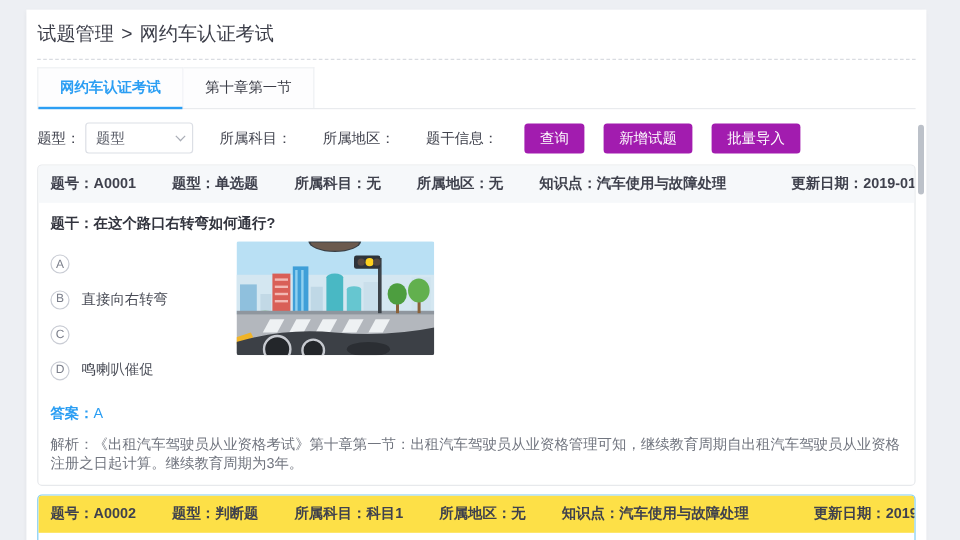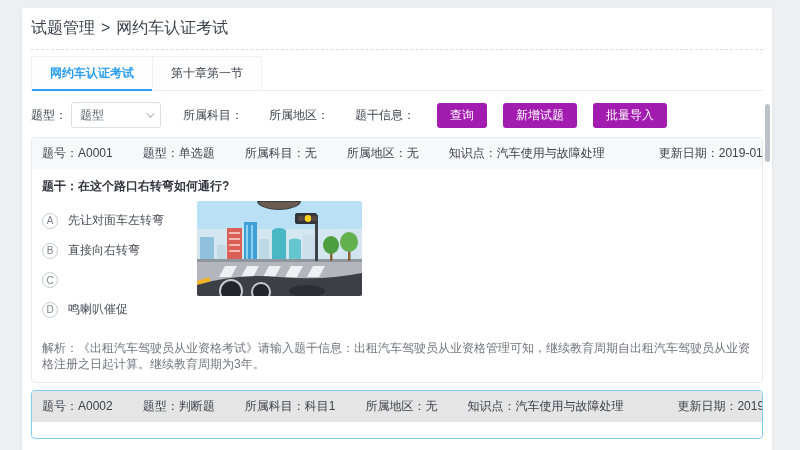--- a/index.html
+++ b/index.html
@@ -91,23 +91,23 @@
     border-radius: 4px;
     margin-bottom: 7px;
     background: #fff;
     overflow: hidden;
   }
   .card.selected { border-color: #7fcdf6; }
   .card-header {
     display: flex; align-items: center;
     background: #f6f8fa;
     padding: 7px 10px;
-    font-size: 12px; color: #3f414d;
-  }
-  .card.selected .card-header { background: #e5e5e5; }
+    font-size: 12px; color: #3f414d; font-weight: bold;
+  }
+  .card.selected .card-header { background: #fde047; }
   .meta-item { margin-right: 30px; white-space: nowrap; }
   .meta-right { margin-left: auto; display: flex; }
   .meta-right .meta-item { margin-right: 0; margin-left: 24px; }
   .card-body { padding: 9px 10px 10px 10px; }
   .stem { color: #32343e; font-weight: bold; line-height: 17px; }
   .qrow { display: flex; margin-top: 6px; }
   .options { width: 155px; flex: 0 0 155px; padding-top: 2px; }
   .option { display: flex; align-items: center; margin: 9px 0 13px 0; }
   .opt-letter {
     width: 16px; height: 16px; flex: 0 0 16px;
@@ -175,21 +175,20 @@
         <span class="meta-item"><span>更新日期：</span><span>2019-01-26</span></span>
 
       </span>
     </div>
     <div class="card-body">
       <div class="stem"><span>题干：</span><span>在这个路口右转弯如何通行?</span></div>
       <div class="qrow">
         <div class="options">
           <div class="option">
             <span class="opt-letter">A</span>
-            <span class="opt-text">先让对面车左转弯</span>
           </div>
           <div class="option">
             <span class="opt-letter">B</span>
             <span class="opt-text">直接向右转弯</span>
           </div>
           <div class="option">
             <span class="opt-letter">C</span>
           </div>
           <div class="option">
             <span class="opt-letter">D</span>
@@ -242,22 +241,25 @@
             </g>
             <path d="M60 0 a22 9 0 0 0 44 0 z" fill="#3a3f45"></path>
             <path d="M62 1 a20 7 0 0 0 40 0 z" fill="#6b5a4e"></path>
             <path d="M0 84 Q40 72 82 76 Q125 80 165 72 L165 95 L0 95 Z" fill="#3c4046"></path>
             <circle cx="34" cy="90" r="11" fill="#23262a" stroke="#c7cad0" stroke-width="2"></circle>
             <circle cx="64" cy="91" r="9" fill="#23262a" stroke="#c7cad0" stroke-width="2"></circle>
             <ellipse cx="110" cy="90" rx="18" ry="6" fill="#2b2e33"></ellipse>
           </svg>
         </div>
       </div>
+      <div class="answer">
+        <span class="lbl">答案：</span><span>A</span>
+      </div>
       <div class="analysis">
-        <span>解析：</span><span>《出租汽车驾驶员从业资格考试》请输入题干信息：出租汽车驾驶员从业资格管理可知，继续教育周期自出租汽车驾驶员从业资格注册之日起计算。继续教育周期为3年。</span>
+        <span>解析：</span><span>《出租汽车驾驶员从业资格考试》第十章第一节：出租汽车驾驶员从业资格管理可知，继续教育周期自出租汽车驾驶员从业资格注册之日起计算。继续教育周期为3年。</span>
       </div>
     </div>
   </div>
 
   <div class="card selected">
     <div class="card-header">
       <span class="meta-item"><span>题号：</span><span>A0002</span></span>
       <span class="meta-item"><span>题型：</span><span>判断题</span></span>
       <span class="meta-item"><span>所属科目：</span><span>科目1</span></span>
       <span class="meta-item"><span>所属地区：</span><span>无</span></span>

